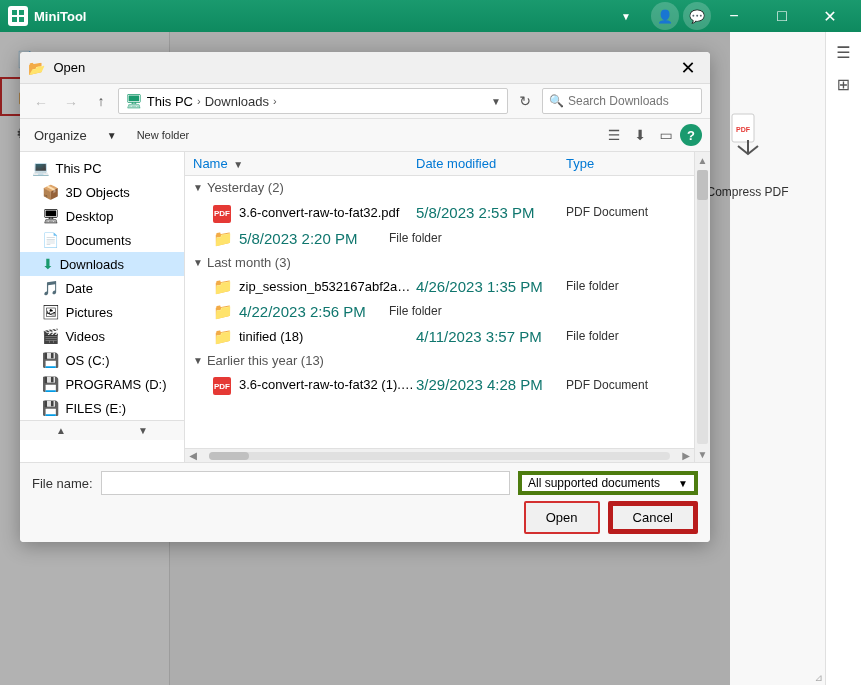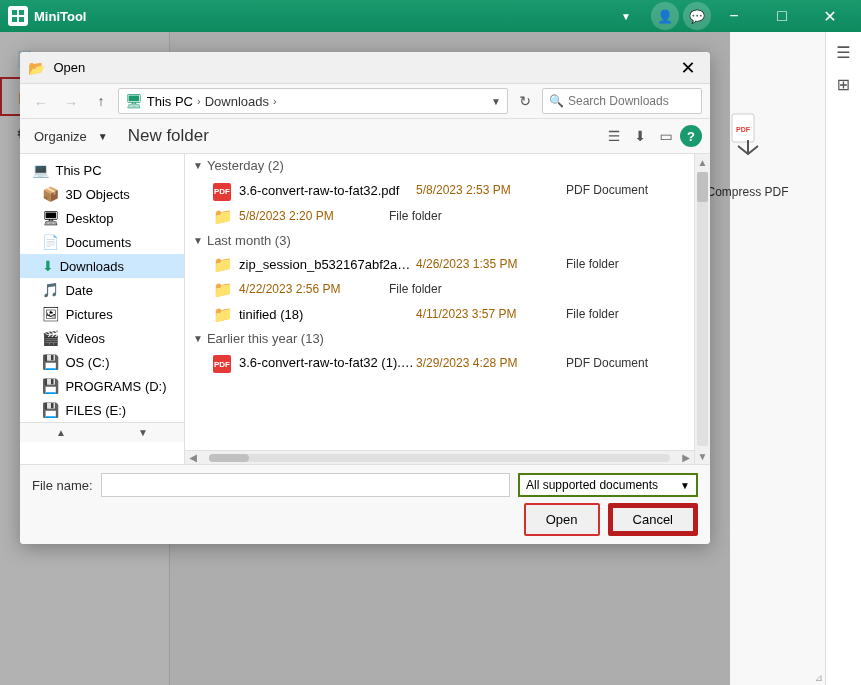--- a/index.html
+++ b/index.html
@@ -199,26 +199,26 @@
     
     .dialog-action-bar {
       display: flex;
       align-items: center;
       padding: 4px 8px;
       background: #f8f8f8;
       border-bottom: 1px solid #e0e0e0;
       gap: 8px;
     }
     .organize-btn {
-      display: flex; align-items: center; gap: 11px;
+      display: flex; align-items: center; gap: 20px;
       font-size: 13px; cursor: pointer; color: #333;
       padding: 3px 6px;
     }
     .new-folder-btn {
-      font-size: 17px; cursor: pointer; color: #333;
+      font-size: 11px; cursor: pointer; color: #333;
       padding: 3px 6px;
     }
     .view-btns { margin-left: auto; display: flex; align-items: center; gap: 2px; }
     .view-btn {
       width: 24px; height: 24px;
       display: flex; align-items: center; justify-content: center;
       cursor: pointer; font-size: 14px; color: #555;
     }
     .help-btn {
       width: 22px; height: 22px;
@@ -287,21 +287,21 @@
     .group-toggle { font-size: 10px; }
     .file-row {
       display: flex;
       align-items: center;
       padding: 3px 8px 3px 28px;
       cursor: pointer;
       font-size: 13px;
     }
     .file-icon { font-size: 16px; margin-right: 6px; min-width: 20px; }
     .file-name { flex: 1; overflow: hidden; text-overflow: ellipsis; white-space: nowrap; }
-    .file-date { width: 150px; color: #a16207; font-size: 12px; }
+    .file-date { width: 150px; color: #0f766e; font-size: 15px; }
     .file-type { width: 120px; color: #333; font-size: 12px; }
 
     
     .file-list::-webkit-scrollbar { width: 12px; }
     .file-list::-webkit-scrollbar-track { background: #f0f0f0; }
     .file-list::-webkit-scrollbar-thumb { background: #c0c0c0; border: 2px solid #f0f0f0; }
     .file-nav::-webkit-scrollbar { width: 8px; }
     .file-nav::-webkit-scrollbar-track { background: #f0f0f0; }
     .file-nav::-webkit-scrollbar-thumb { background: #c0c0c0; }
 
@@ -357,21 +357,21 @@
       flex: 1;
       height: 24px;
       border: 1px solid #ccc;
       padding: 0 6px;
       font-size: 13px;
       outline: none;
     }
     .filetype-select {
       width: 180px;
       height: 24px;
-      border: 2px solid #4d7c0f;
+      border: 4px solid #4d7c0f;
       padding: 0 6px;
       font-size: 12px;
       background: white;
       cursor: pointer;
       display: flex; align-items: center; justify-content: space-between;
     }
     .dialog-btn-row {
       display: flex;
       justify-content: flex-end;
       gap: 8px;
@@ -623,20 +623,32 @@
             </div>
             <div class="file-nav-arrows">
               <div class="nav-arrow-btn">▲</div>
               <div class="nav-arrow-btn">▼</div>
             </div>
           </div>
 
           <div style="flex:1;display:flex;flex-direction:column;overflow:hidden;">
             <div class="file-list">
 
+              <div class="file-list-header">
+                <div class="col-name">
+                  <span>Name</span>
+                  <span class="col-sort-icon">▼</span>
+                </div>
+                <div class="col-date">
+                  <span>Date modified</span>
+                </div>
+                <div class="col-type">
+                  <span>Type</span>
+                </div>
+              </div>
 
               <div class="file-group-header">
                 <span class="group-toggle">▼</span>
                 <span>Yesterday (2)</span>
               </div>
               <div class="file-row">
                 <span class="file-icon"><span class="pdf-icon">PDF</span></span>
                 <span class="file-name">3.6-convert-raw-to-fat32.pdf</span>
                 <span class="file-date">5/8/2023 2:53 PM</span>
                 <span class="file-type">PDF Document</span>

